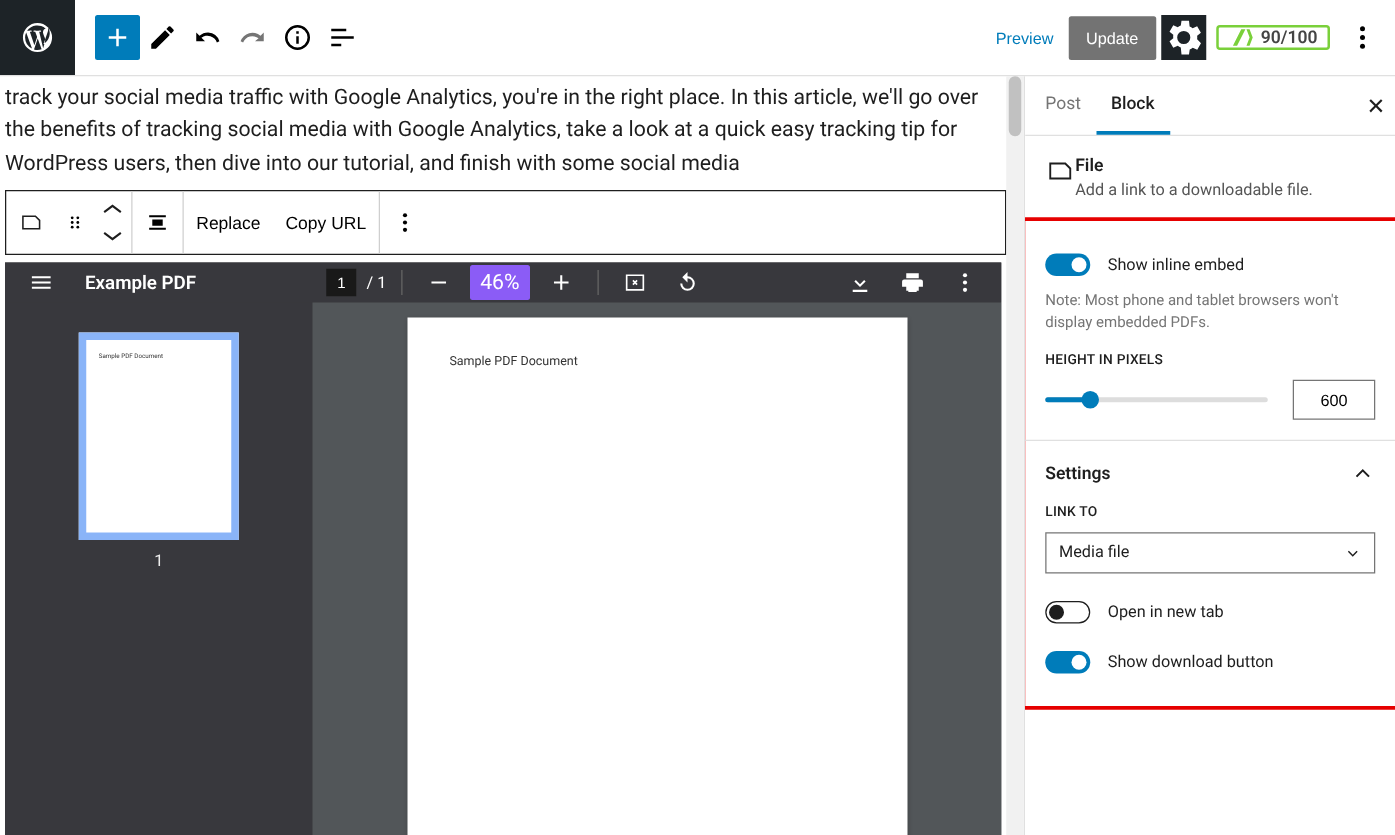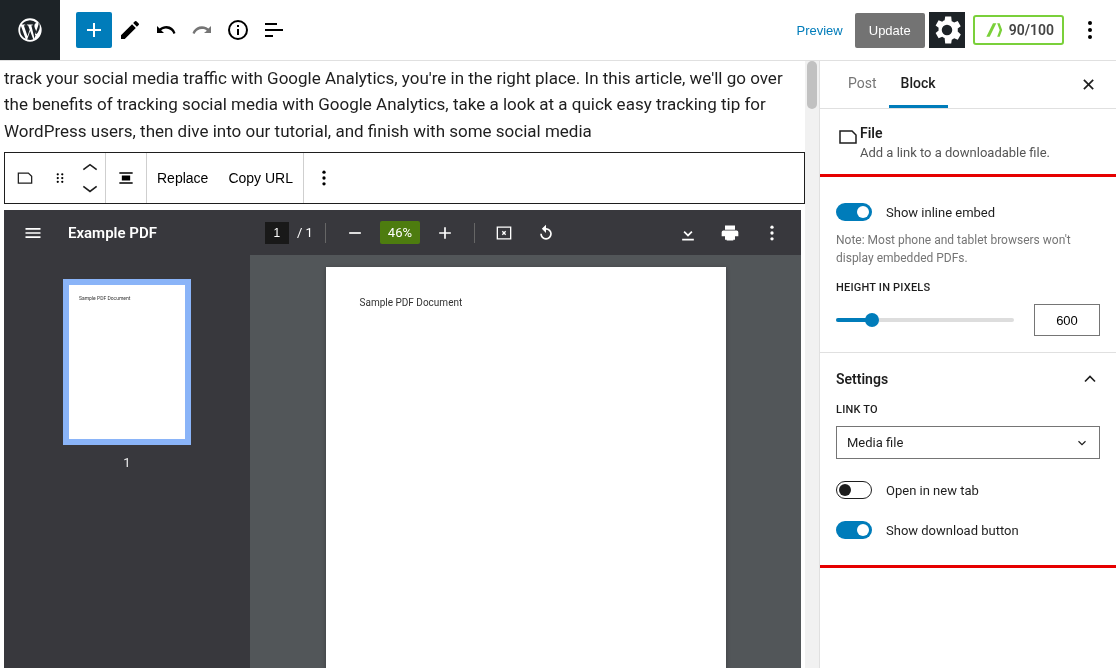--- a/index.html
+++ b/index.html
@@ -8,60 +8,60 @@
   .wp-logo{width:60px;height:60px;background:#1d2327;display:flex;align-items:center;justify-content:center;color:#fff;margin-left:-8px;}
   .wp-logo svg{width:28px;height:28px;fill:#fff;}
   .ico-btn{width:36px;height:36px;display:flex;align-items:center;justify-content:center;border:none;background:transparent;cursor:pointer;}
   .ico-btn.blue{background:#007cba;color:#fff;width:36px;height:36px;border-radius:2px;margin-left:16px;}
   .ico-btn svg{width:24px;height:24px;fill:currentColor;}
   .ico-btn.muted{color:#757575;}
   .spacer{flex:1;}
   .link-btn{background:none;border:none;color:#007cba;font-size:13px;padding:8px 12px;cursor:pointer;}
   .update-btn{background:#737373;color:#fff;border:none;padding:10px 14px;font-size:13px;border-radius:2px;cursor:pointer;}
   .square-black{width:36px;height:36px;background:#1d2327;color:#fff;display:flex;align-items:center;justify-content:center;margin:0 4px;cursor:pointer;}
-  .score-badge{display:flex;align-items:center;border:2px solid;border-radius:3px;height:30px;padding:0 8px;font-weight:600;font-size:14px;margin-left:4px;gap:6px;}
+  .score-badge{display:flex;align-items:center;border:2px solid;border-radius:3px;height:20px;padding:0 8px;font-weight:600;font-size:14px;margin-left:4px;gap:6px;}
   .score-green{border-color:#7ad03a;color:#444;}
   .score-green .score-icon{width:20px;height:20px;color:#7ad03a;}
   .score-circle{border-color:#7ad03a;}
   .score-circle .circle{width:20px;height:20px;border-radius:50%;background:#00a32a;}
   .top-dots{margin-left:8px;}
   
   .main{display:flex;height:607px;}
   .editor{flex:1;position:relative;padding-right:14px;display:flex;flex-direction:column;}
   .scroll-gutter{position:absolute;right:0;top:0;bottom:0;width:14px;background:#f1f1f1;}
   .scroll-thumb{position:absolute;right:2px;top:0;width:10px;height:48px;background:#c1c1c1;border-radius:5px;}
   .para{font-size:17px;line-height:1.55;color:#1e1e1e;padding:4px 6px 0 4px;}
   .block-toolbar{display:inline-flex;border:1px solid #1e1e1e;background:#fff;height:52px;margin:8px 0 0 4px;}
   .tb-grp{display:flex;border-right:1px solid #cfcfcf;}
   .tb-btn{width:40px;height:50px;display:flex;align-items:center;justify-content:center;background:none;border:none;cursor:pointer;}
   .tb-btn.narrow{width:30px;}
   .tb-btn.stack{flex-direction:column;width:30px;}
   .tb-btn svg{width:20px;height:20px;fill:currentColor;}
   .tb-text{padding:0 10px;font-size:14px;background:none;border:none;cursor:pointer;height:100%;}
   
   .pdf-frame{margin:6px 4px 0 4px;background:#38383d;flex:1;color:#fff;display:flex;}
-  .pdf-toolbar{height:45px;background:#38383d;display:flex;align-items:center;padding:0 12px;gap:8px;}
+  .pdf-toolbar{height:32px;background:#38383d;display:flex;align-items:center;padding:0 12px;gap:8px;}
   .pdf-body{flex:1;display:flex;}
   .pdf-left{width:246px;background:#38383d;display:flex;flex-direction:column;align-items:center;padding-top:24px;}
   .thumb{width:128px;height:166px;background:#fff;border:6px solid #8ab4f8;position:relative;}
   .thumb .t-title{position:absolute;top:10px;left:10px;font-size:5px;color:#333;}
   .thumb-num{color:#eee;font-size:13px;margin-top:10px;}
   .pdf-main{flex:1;background:#525659;display:flex;justify-content:center;padding-top:12px;}
   .page{width:400px;height:520px;background:#fff;box-shadow:0 1px 4px rgba(0,0,0,.3);}
   .page .p-title{font-size:10px;color:#333;padding:30px 0 0 34px;}
   .pdf-title{font-size:15px;font-weight:600;margin-left:10px;}
   .pg-input{width:24px;height:22px;background:#191919;color:#fff;border:none;text-align:center;font-size:12px;}
   .pg-total{font-size:13px;}
-  .zoom-pct{background:#4d7c0f;padding:4px 8px;font-size:13px;border-radius:2px;}
+  .zoom-pct{background:#8b5cf6;padding:4px 8px;font-size:17px;border-radius:2px;}
   .pdf-ico{width:34px;height:34px;display:flex;align-items:center;justify-content:center;cursor:pointer;}
   .pdf-ico svg{width:20px;height:20px;fill:#fff;}
   .vdiv{width:1px;height:20px;background:#666;margin:0 4px;}
   
   .sidebar{width:297px;border-left:1px solid #e0e0e0;display:flex;flex-direction:column;overflow:auto;}
-  .tabs{display:flex;align-items:center;height:48px;border-bottom:1px solid #e0e0e0;padding:0 16px;}
+  .tabs{display:flex;align-items:center;height:48px;border-bottom:1px solid #e0e0e0;padding:0 4px;}
   .tab{padding:14px 12px;cursor:pointer;font-size:14px;color:#757575;border-bottom:3px solid transparent;}
   .tab.active{color:#1e1e1e;font-weight:500;border-bottom-color:#007cba;}
   .close-x{margin-left:auto;font-size:18px;cursor:pointer;padding:4px;}
   .block-head{display:flex;padding:16px;gap:0;border-bottom:1px solid #e0e0e0;}
   .block-head .bico{width:24px;height:24px;}
   .block-head .btxt h4{margin:0;font-size:14px;font-weight:600;}
   .block-head .btxt p{margin:4px 0 0;font-size:13px;color:#555;}
   .red-box{border:3px solid #e60000;margin:-3px;}
   .panel{border-bottom:1px solid #e0e0e0;padding:16px;}
   .panel-hd{display:flex;align-items:center;justify-content:space-between;cursor:pointer;margin-bottom:14px;}

